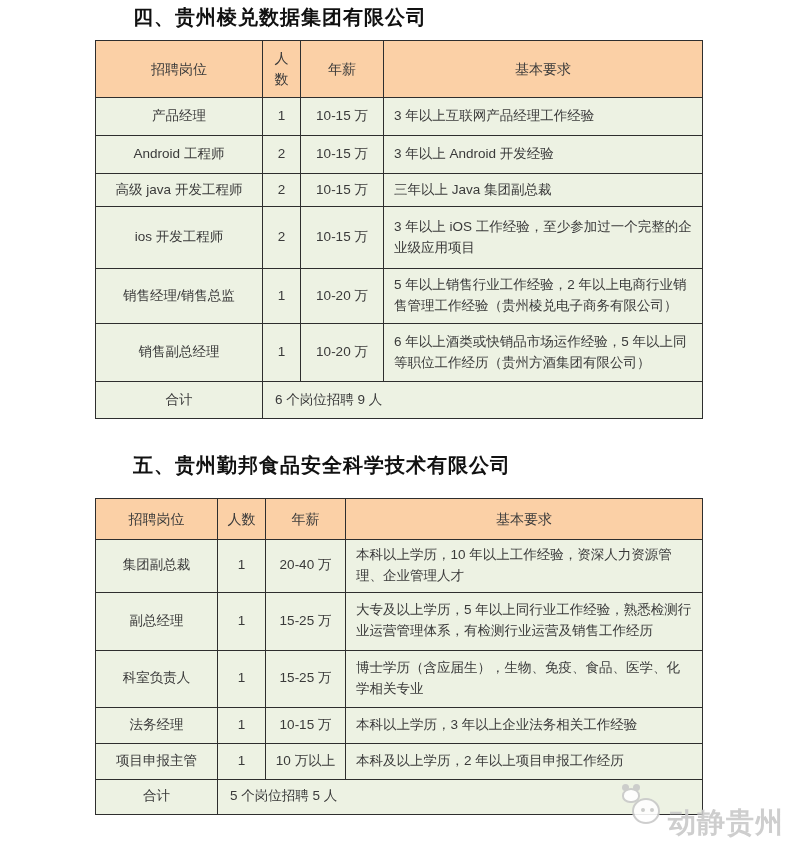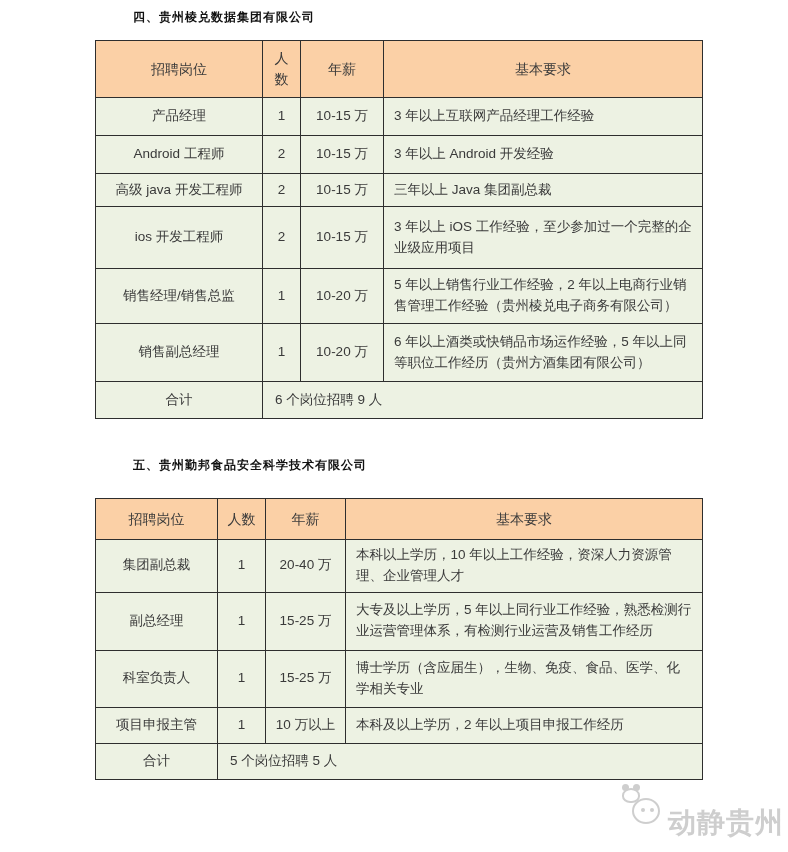--- a/index.html
+++ b/index.html
@@ -6,21 +6,21 @@
   html, body {
     width: 788px; height: 852px;
     background: var(--page-bg, #ffffff);
     font-family: "Liberation Sans", sans-serif;
     overflow: hidden;
   }
   .page { position: relative; width: 788px; height: 852px; padding-top: 8px; }
   .content { margin-left: 95px; width: 612px; }
   .section-title {
     margin-left: 38px;
-    font-size: 12px;
+    font-size: 20px;
     font-weight: 700;
     color: var(--title, #111111);
     letter-spacing: 1px;
     line-height: 19px;
   }
   .title-gap-2 { margin-top: 37px; }
   table {
     border-collapse: collapse;
     table-layout: fixed;
     width: 607px;
@@ -208,20 +208,26 @@
           <td class="c">15-25 万</td>
           <td class="req">大专及以上学历，5 年以上同行业工作经验，熟悉检测行业运营管理体系，有检测行业运营及销售工作经历</td>
         </tr>
         <tr>
           <td class="c">科室负责人</td>
           <td class="c">1</td>
           <td class="c">15-25 万</td>
           <td class="req">博士学历（含应届生），生物、免疫、食品、医学、化学相关专业</td>
         </tr>
         <tr>
+          <td class="c">法务经理</td>
+          <td class="c">1</td>
+          <td class="c">10-15 万</td>
+          <td class="req">本科以上学历，3 年以上企业法务相关工作经验</td>
+        </tr>
+        <tr>
           <td class="c">项目申报主管</td>
           <td class="c">1</td>
           <td class="c">10 万以上</td>
           <td class="req">本科及以上学历，2 年以上项目申报工作经历</td>
         </tr>
         <tr>
           <td class="c">合计</td>
           <td class="total-value" colspan="3">5 个岗位招聘 5 人</td>
         </tr>
       </tbody>

